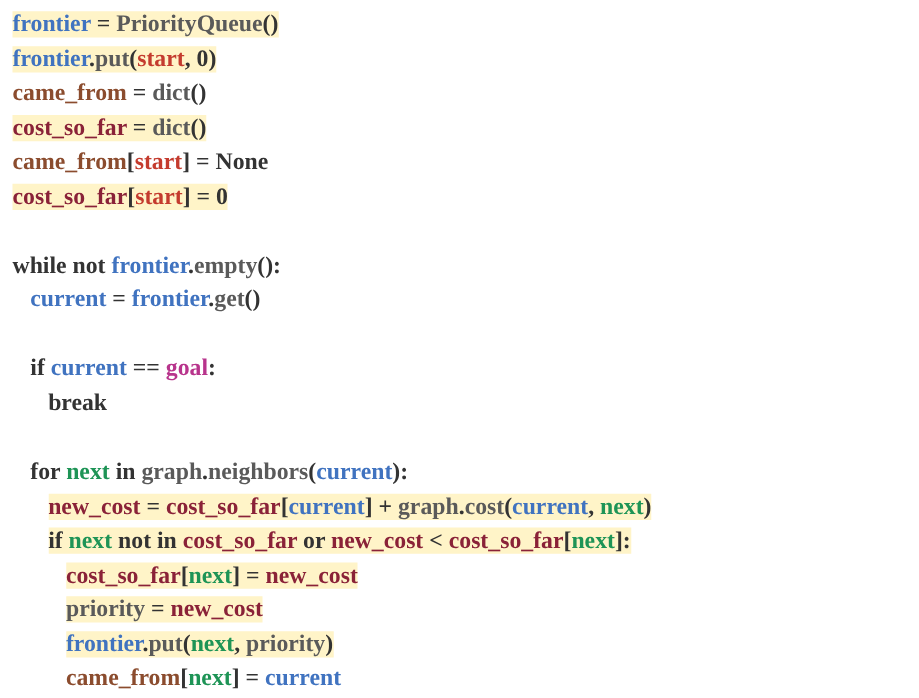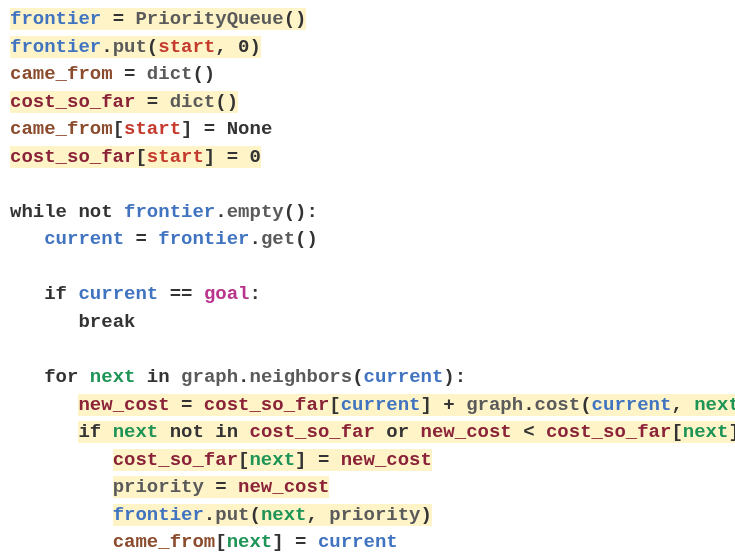--- a/index.html
+++ b/index.html
@@ -10,21 +10,21 @@
     body {
       font-family: "Segoe UI", -apple-system, BlinkMacSystemFont, Roboto, sans-serif;
       font-weight: 600;
       font-size: 19px;
       line-height: 1.45;
       background: #ffffff;
       padding: 6px 10px;
       color: #333333;
     }
     pre {
-      font-family: Liberation Mono, monospace;
+      font-family: Liberation Serif, serif;
       white-space: pre;
     }
     .hl {
       background-color: #fff4c8;
     }
     .c-blue { color: #4073c0; }
     .c-red { color: #c43b2e; }
     .c-brown { color: #8b4c2e; }
     .c-darkred { color: #8a2238; }
     .c-green { color: #1e9456; }

